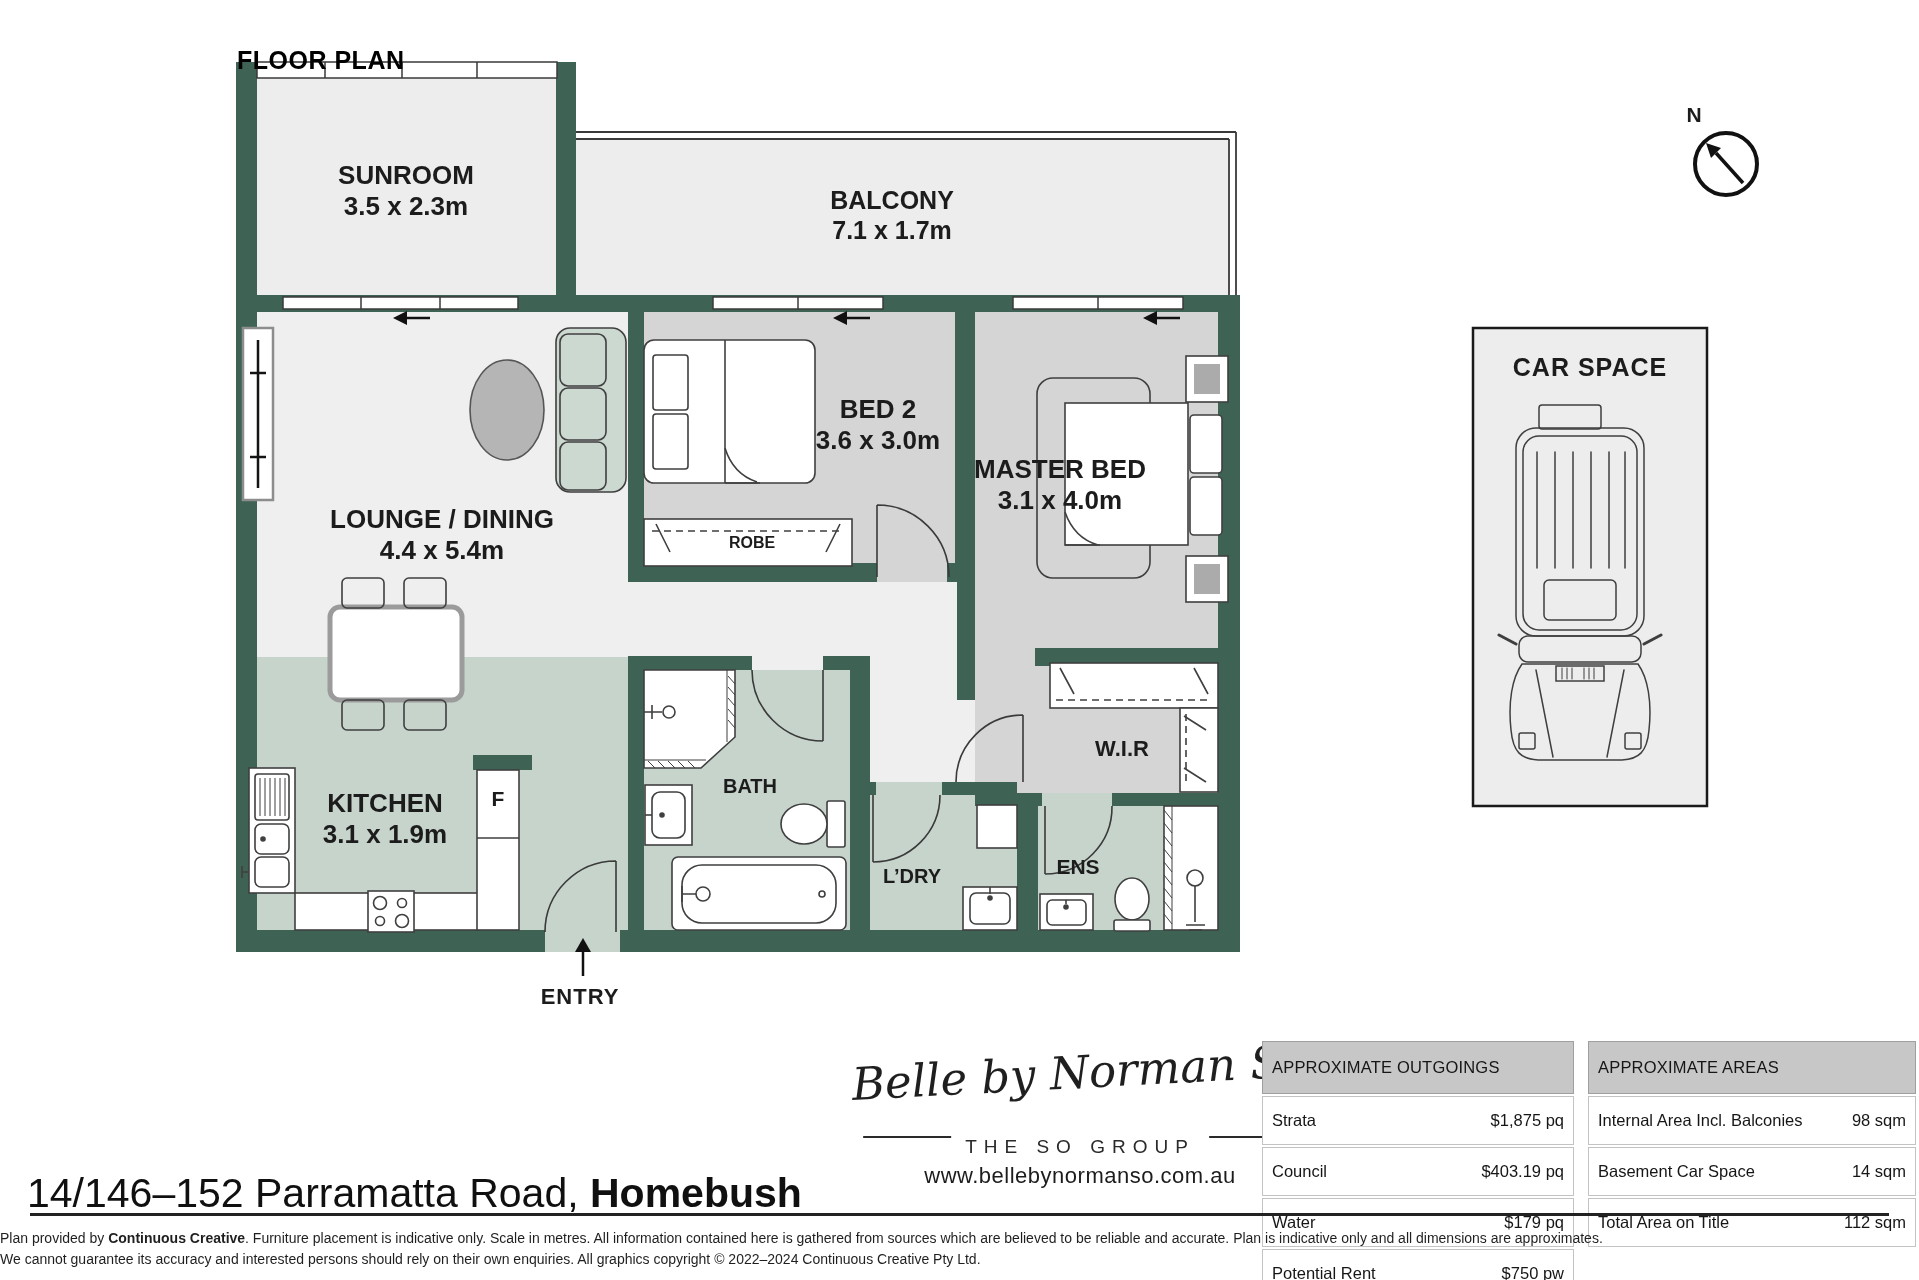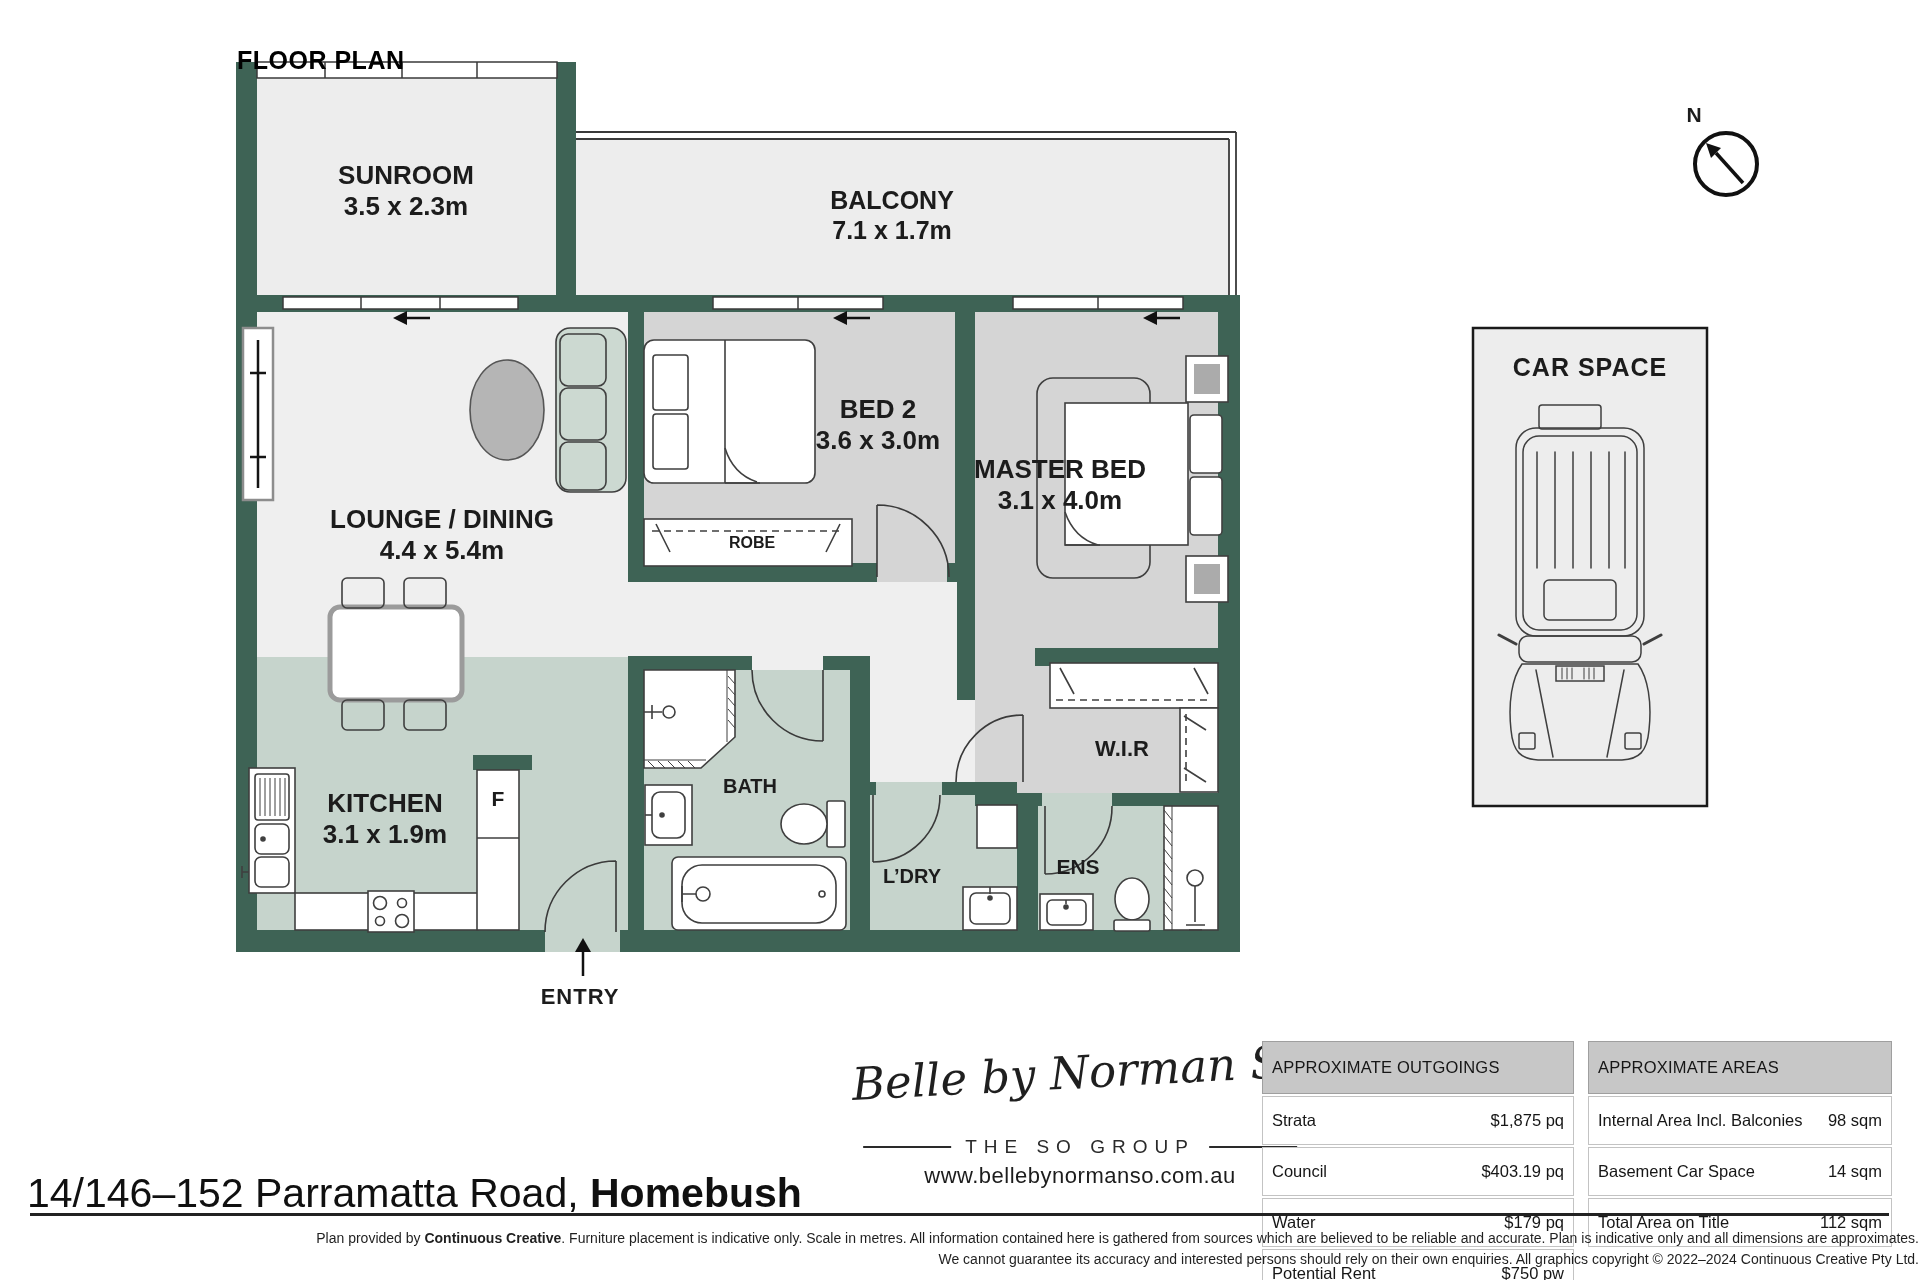--- a/index.html
+++ b/index.html
@@ -13,28 +13,28 @@
   
   .tbl{position:absolute;font-size:16.5px;color:#161616}
   .tbl-h{background:#c7c7c7;border:1px solid #9f9f9f;height:27px;line-height:27px;
          padding:12px 9px;letter-spacing:.2px}
   .tbl-row{display:flex;justify-content:space-between;background:#fff;
            border:1px solid #c3c3c3;height:29px;line-height:29px;padding:9px 9px;margin-top:2px}
   
   .logo-script{position:absolute;left:1080px;top:1046px;transform:translateX(-50%) rotate(-3deg);
        font-family:"DejaVu Serif",serif;font-style:italic;font-size:45px;color:#1f1f1f;white-space:nowrap}
   .logo-group{position:absolute;left:1080px;top:1136px;transform:translateX(-50%);
-       display:flex;align-items:center;gap:14px;font-size:19px;letter-spacing:7px;color:#2a2a2a;white-space:nowrap}
+       display:flex;gap:14px;font-size:19px;letter-spacing:7px;color:#2a2a2a;white-space:nowrap}
   .logo-line{width:88px;height:0;border-top:2px solid #2a2a2a}
   .website{position:absolute;left:1080px;top:1163px;transform:translateX(-50%);
        font-size:22px;color:#1c1c1c;letter-spacing:.5px;white-space:nowrap}
   .address{position:absolute;left:27px;top:1170px;font-size:41px;color:#101010;white-space:nowrap}
   .address .suburb{font-weight:bold}
   .rule{position:absolute;left:30px;right:30px;top:1213px;height:3px;background:#222}
-  .fineprint{position:absolute;left:0;right:0;text-align:right;font-size:14px;color:#1f1f1f}
+  .fineprint{position:absolute;left:0;right:0;text-align:left;font-size:14px;color:#1f1f1f}
 </style>
 </head>
 <body>
 
 <svg class="abs" style="left:0;top:0" width="1919" height="1280" viewBox="0 0 1919 1280">
 
   <g stroke="none">
     <rect x="257" y="78" width="299" height="217" fill="#EDEDED"></rect>
     <rect x="576" y="139" width="652" height="156" fill="#EDEDED"></rect>
     <rect x="257" y="312" width="371" height="345" fill="#EFEFEF"></rect>
@@ -357,21 +357,21 @@
   <div class="tbl-row">
     <span>Water</span>
     <span>$179 pq</span>
   </div>
   <div class="tbl-row">
     <span>Potential Rent</span>
     <span>$750 pw</span>
   </div>
 </div>
 
-<div class="tbl" style="left:1588px;top:1041px;width:304px">
+<div class="tbl" style="left:1588px;top:1041px;width:328px">
   <div class="tbl-h">APPROXIMATE AREAS</div>
   <div class="tbl-row">
     <span>Internal Area Incl. Balconies</span>
     <span>98 sqm</span>
   </div>
   <div class="tbl-row">
     <span>Basement Car Space</span>
     <span>14 sqm</span>
   </div>
   <div class="tbl-row">

